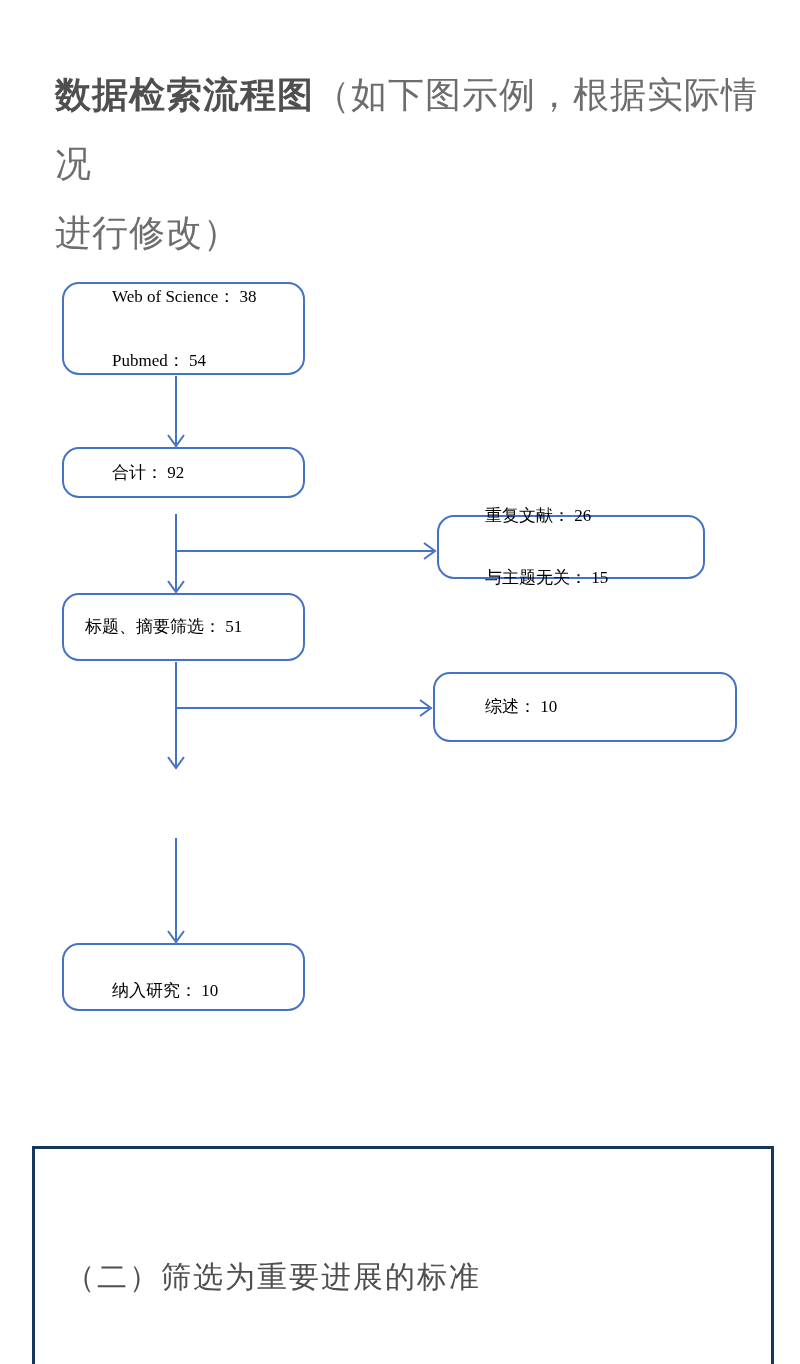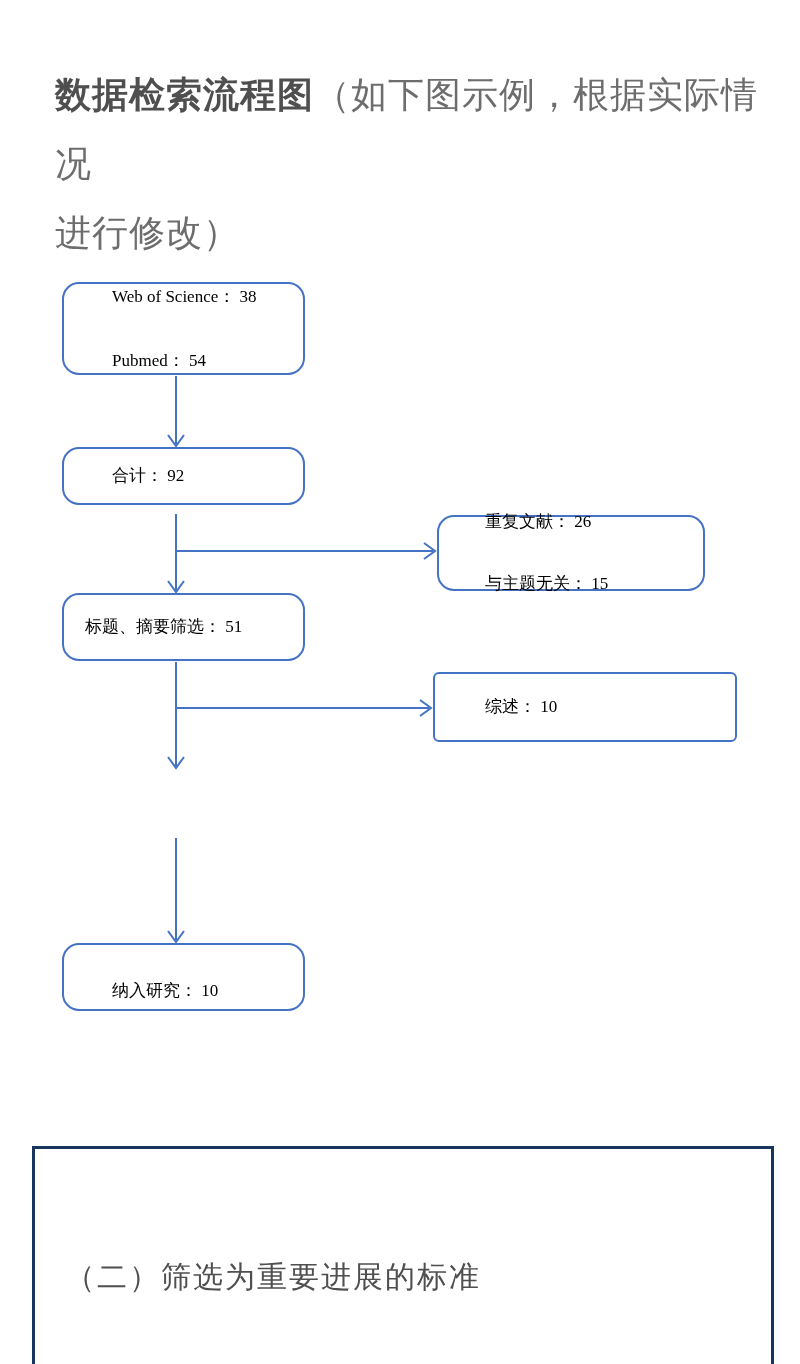--- a/index.html
+++ b/index.html
@@ -18,24 +18,24 @@
   .arrows{position:absolute;left:0;top:0;pointer-events:none;}
   .flow-box{
     position:absolute;box-sizing:border-box;background:#ffffff;
     border:2px solid #4472C4;border-radius:17px;
     display:flex;flex-direction:column;justify-content:center;
     font-family:"Liberation Serif","DejaVu Serif",serif;
     font-size:17px;color:#000000;line-height:36px;gap:28px;
   }
   .flow-box span{display:block;white-space:nowrap;}
   .box-sources          {left:62px;  top:282px; width:243px; height:93px; padding-left:48px;}
-  .box-total            {left:62px;  top:447px; width:243px; height:58px; padding-left:48px;}
-  .box-excluded1        {left:437px; top:515px; width:268px; height:76px; padding-left:46px;line-height:34px;}
+  .box-total            {left:62px;  top:447px; width:243px; height:51px; padding-left:48px;}
+  .box-excluded1        {left:437px; top:515px; width:268px; height:64px; padding-left:46px;line-height:34px;}
   .box-title-abstract   {left:62px;  top:593px; width:243px; height:68px; padding-left:21px;}
-  .box-reviews          {left:433px; top:672px; width:304px; height:70px; padding-left:50px;border-radius:6px;}
+  .box-reviews          {left:433px; top:672px; width:304px; height:70px; padding-left:50px;}
   .box-fulltext         {left:62px;  top:769px; width:243px; height:68px; padding-left:48px;}
   .box-included         {left:62px;  top:943px; width:243px; height:68px; padding-left:48px;justify-content:flex-end;}
   
   .bottom-section{
     position:absolute;left:32px;top:1146px;width:742px;height:420px;
     box-sizing:border-box;border:3px solid #17365D;background:#ffffff;
   }
   .section-heading{
     position:absolute;left:30px;top:108px;
     font-size:30px;font-weight:normal;color:#4f4f4f;letter-spacing:2px;

